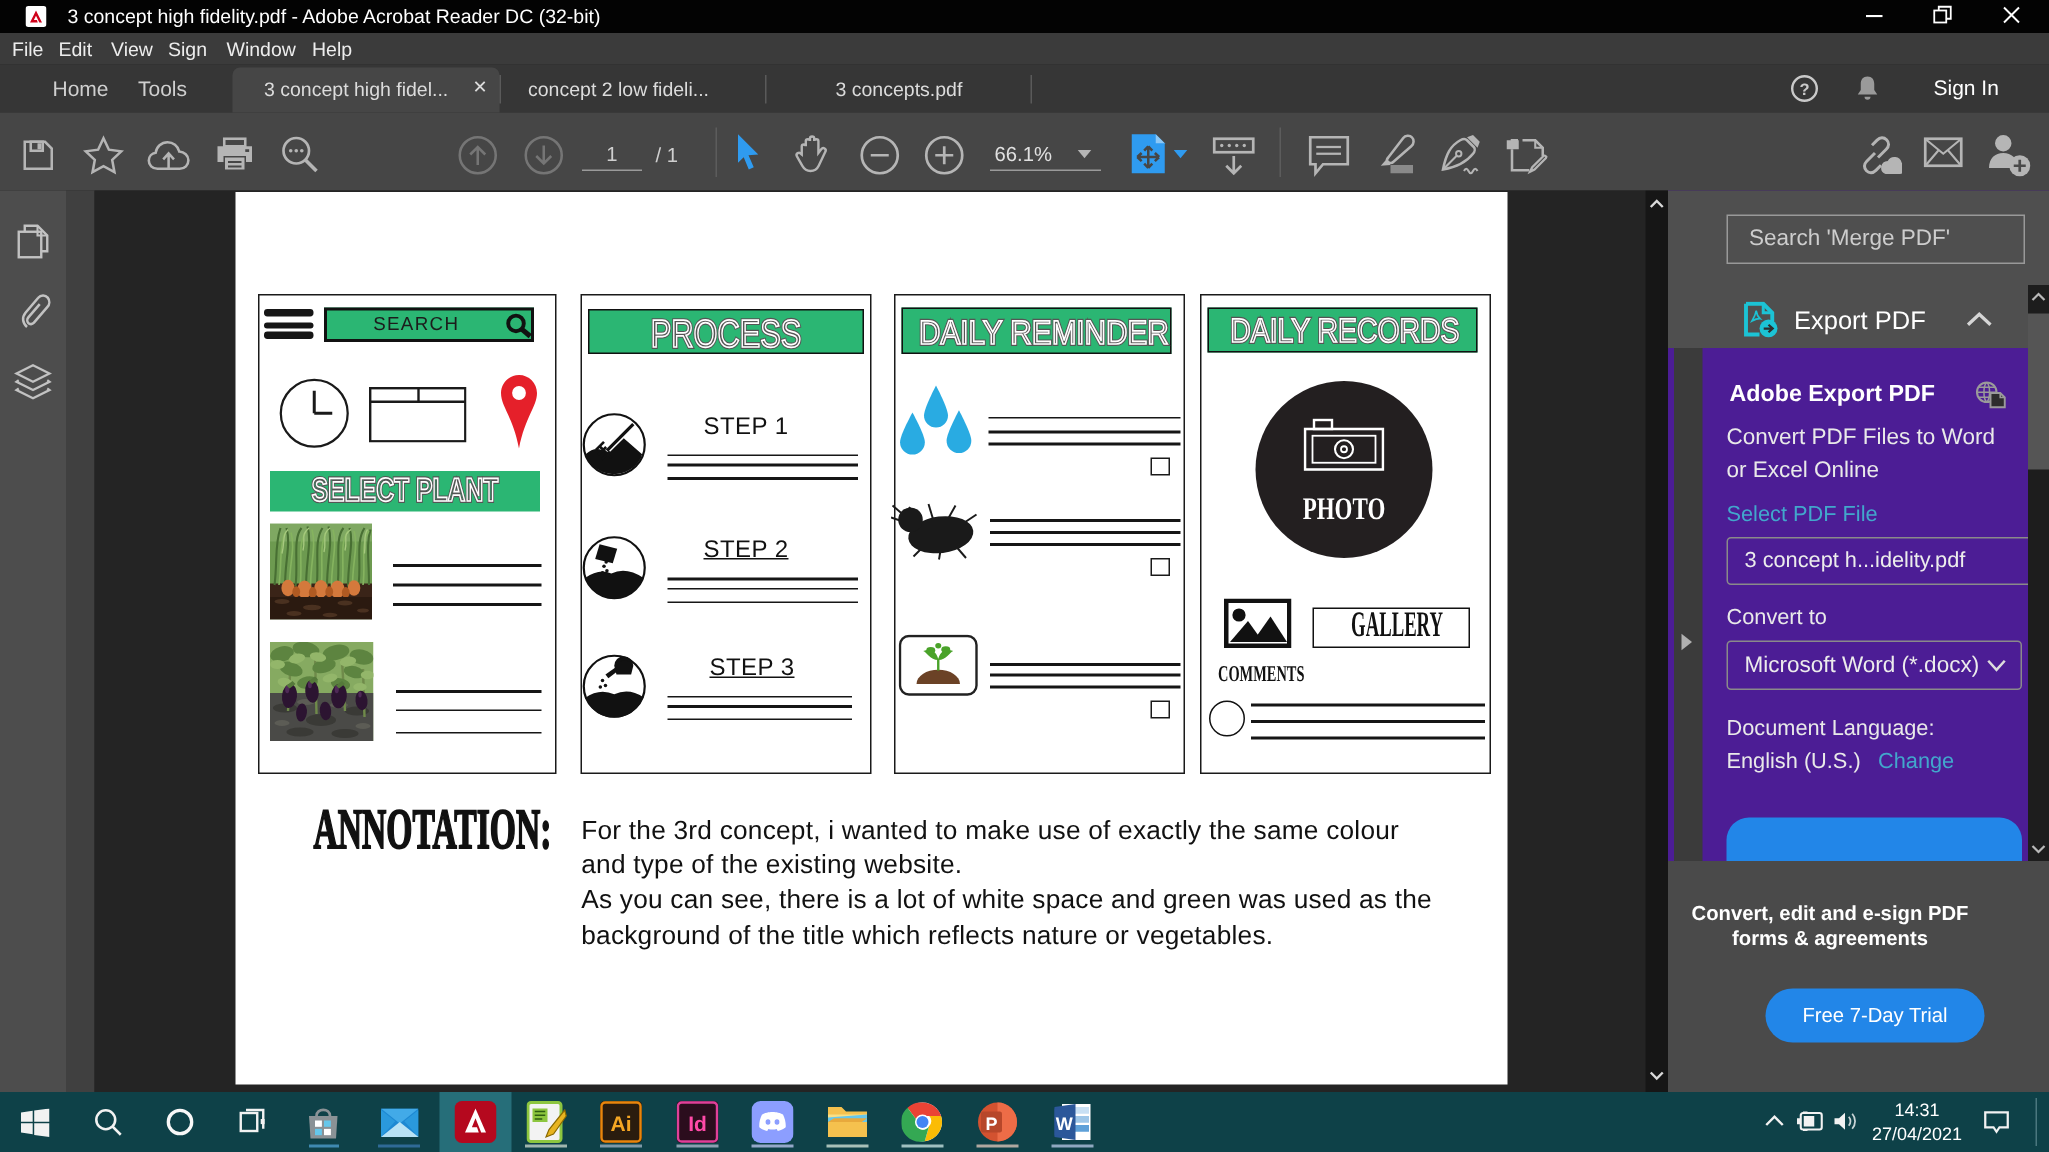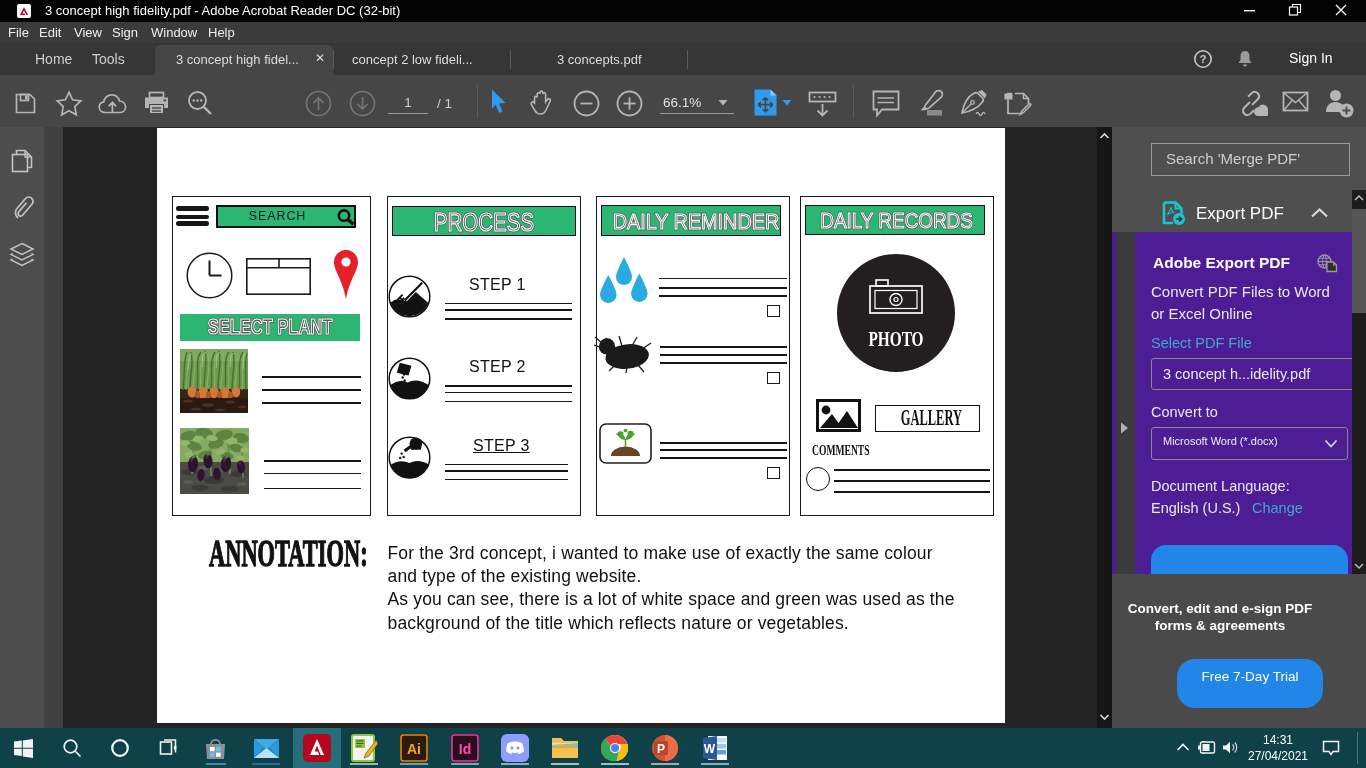--- a/index.html
+++ b/index.html
@@ -444,21 +444,21 @@
       <circle cx="22" cy="22" r="20.8" fill="#fff" stroke="#111" stroke-width="1.5"></circle>
       <path d="M2 29 Q12 22 20 26 Q30 21 42 29 L40.8 31 A20.8 20.8 0 0 1 3.2 31 Z" fill="#111"></path>
       <path d="M12 6 L24 9 L21 19 L9 16 Z" fill="#111"></path>
       <g fill="#111">
           <circle cx="15" cy="21" r="1.2"></circle>
           <circle cx="17" cy="24" r="1.2"></circle>
           <circle cx="14" cy="25.5" r="1.2"></circle>
           <circle cx="16.5" cy="18" r="1.2"></circle>
         </g>
     </svg>
-    <div class="steptxt" style="left:288px;top:230px;">STEP 2</div>
+    <div class="steptxt" style="left:288px;top:230px;text-decoration:underline;">STEP 2</div>
     <div class="line" style="left:288px;top:257px;width:127px;"></div>
     <div class="line" style="left:288px;top:263.5px;width:127px;"></div>
     <div class="line" style="left:288px;top:272.5px;width:127px;"></div>
 
     <svg class="abs" style="left:231px;top:308px" width="43" height="43" viewBox="0 0 44 44">
       <circle cx="22" cy="22" r="20.8" fill="#fff" stroke="#111" stroke-width="1.5"></circle>
       <path d="M2 30 Q12 23 22 27.5 Q32 23 42 29.5 L40.8 31.5 A20.8 20.8 0 0 1 3.2 31.5 Z" fill="#111"></path>
       <path d="M22 8 a6.5 6.5 0 0 1 13 0 l-1.5 6 l-10 0 Z" fill="#111"></path>
       <path d="M25.5 5 a4.5 4.5 0 0 1 7 0" fill="none" stroke="#111" stroke-width="1.6"></path>
       <path d="M23 9 L16 14 L18 16.5 L24 12 Z" fill="#111"></path>
@@ -602,32 +602,32 @@
   <div class="abs" style="left:39px;top:154px;font-size:15px;color:#e9e9e9;line-height:22px;">Convert PDF Files to Word<br>or Excel Online</div>
   <div class="abs" style="left:39px;top:208px;font-size:14.5px;color:#42a7cc;">Select PDF File</div>
   <div class="abs" style="left:39px;top:231px;width:195px;height:30px;border:1px solid #8a8a8a;border-radius:3px;padding-left:30px;">
     <span style="position:absolute;left:11px;top:7px;font-size:14.5px;color:#ececec;">3 concept h...idelity.pdf</span>
     <svg style="position:absolute;right:9px;top:8px" width="14" height="14" viewBox="0 0 14 14">
         <path d="M2 2 L12 12 M12 2 L2 12" stroke="#dcdcdc" stroke-width="1.7"></path>
       </svg>
   </div>
   <div class="abs" style="left:39px;top:277px;font-size:14.5px;color:#e9e9e9;">Convert to</div>
   <div class="abs" style="left:39px;top:300px;width:195px;height:31px;border:1px solid #8a8a8a;border-radius:3px;">
-    <span style="position:absolute;left:11px;top:7px;font-size:11px;color:#ececec;">Microsoft Word (*.docx)</span>
+    <span style="position:absolute;left:11px;top:7px;font-size:15px;color:#ececec;">Microsoft Word (*.docx)</span>
     <svg style="position:absolute;right:9px;top:11px" width="14" height="9" viewBox="0 0 14 9">
         <path d="M1.5 1.5 L7 7.5 L12.5 1.5" fill="none" stroke="#dcdcdc" stroke-width="1.7"></path>
       </svg>
   </div>
   <div class="abs" style="left:39px;top:351px;font-size:14.5px;color:#e9e9e9;">Document Language:</div>
   <div class="abs" style="left:39px;top:373px;font-size:14.5px;color:#e9e9e9;">English (U.S.)</div>
   <div class="abs" style="left:140px;top:373px;font-size:14.5px;color:#42a7cc;">Change</div>
   <div class="abs" style="left:39px;top:418px;width:197px;height:29px;background:#2286e8;border-radius:15px 15px 0 0;"></div>
   <div id="panelad">
     <div class="abs" style="left:0;top:26px;width:216px;text-align:center;font-size:13.5px;font-weight:bold;color:#fff;line-height:17px;">Convert, edit and e-sign PDF<br>forms &amp; agreements</div>
-    <div class="abs" style="left:65px;top:85px;width:146px;height:49px;background:#2286e8;border-radius:18px;color:#fff;font-size:13.5px;text-align:center;line-height:36px;">Free 7-Day Trial</div>
+    <div class="abs" style="left:65px;top:85px;width:146px;height:36px;background:#2286e8;border-radius:18px;color:#fff;font-size:13.5px;text-align:center;line-height:36px;">Free 7-Day Trial</div>
   </div>
   <div id="panelscroll">
     <svg class="abs" style="left:2px;top:4px" width="10" height="8" viewBox="0 0 10 8">
         <path d="M1 6 L5 2 L9 6" fill="none" stroke="#b9b9b9" stroke-width="1.5"></path>
       </svg>
     <div class="abs" style="left:0;top:19px;width:14px;height:104px;background:#555;"></div>
     <svg class="abs" style="left:2px;top:372px" width="10" height="8" viewBox="0 0 10 8">
         <path d="M1 2 L5 6 L9 2" fill="none" stroke="#b9b9b9" stroke-width="1.5"></path>
       </svg>
   </div>

